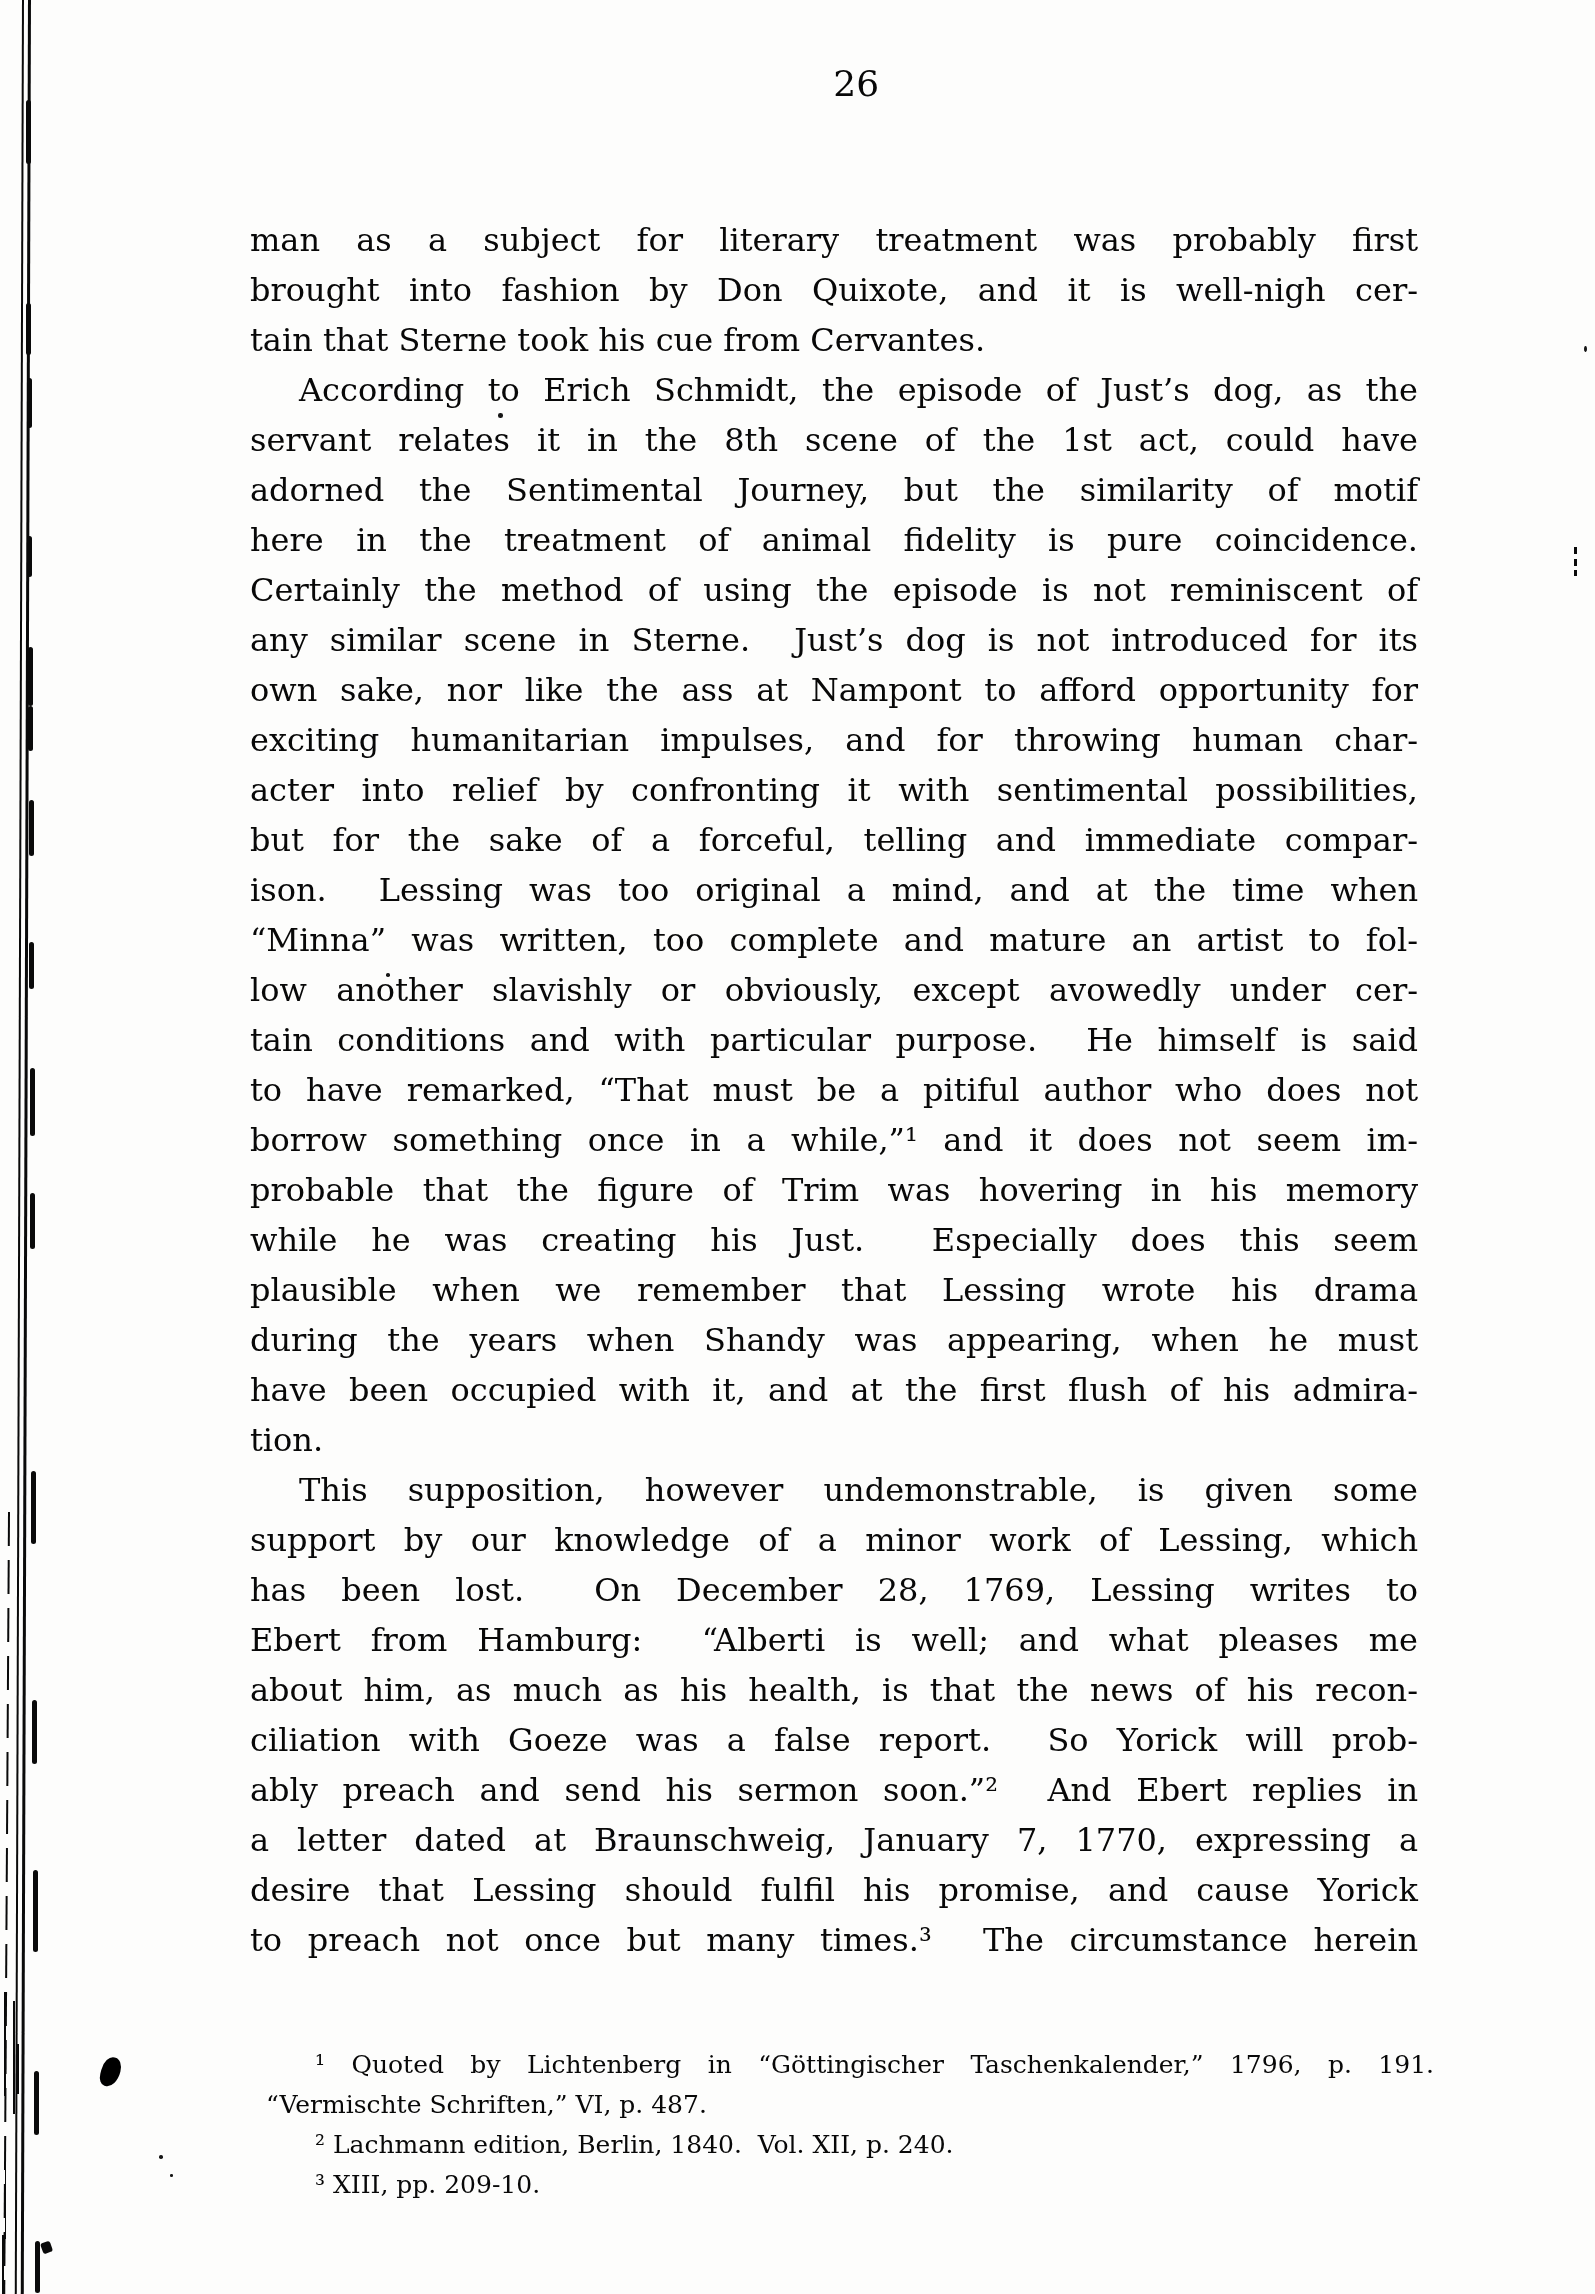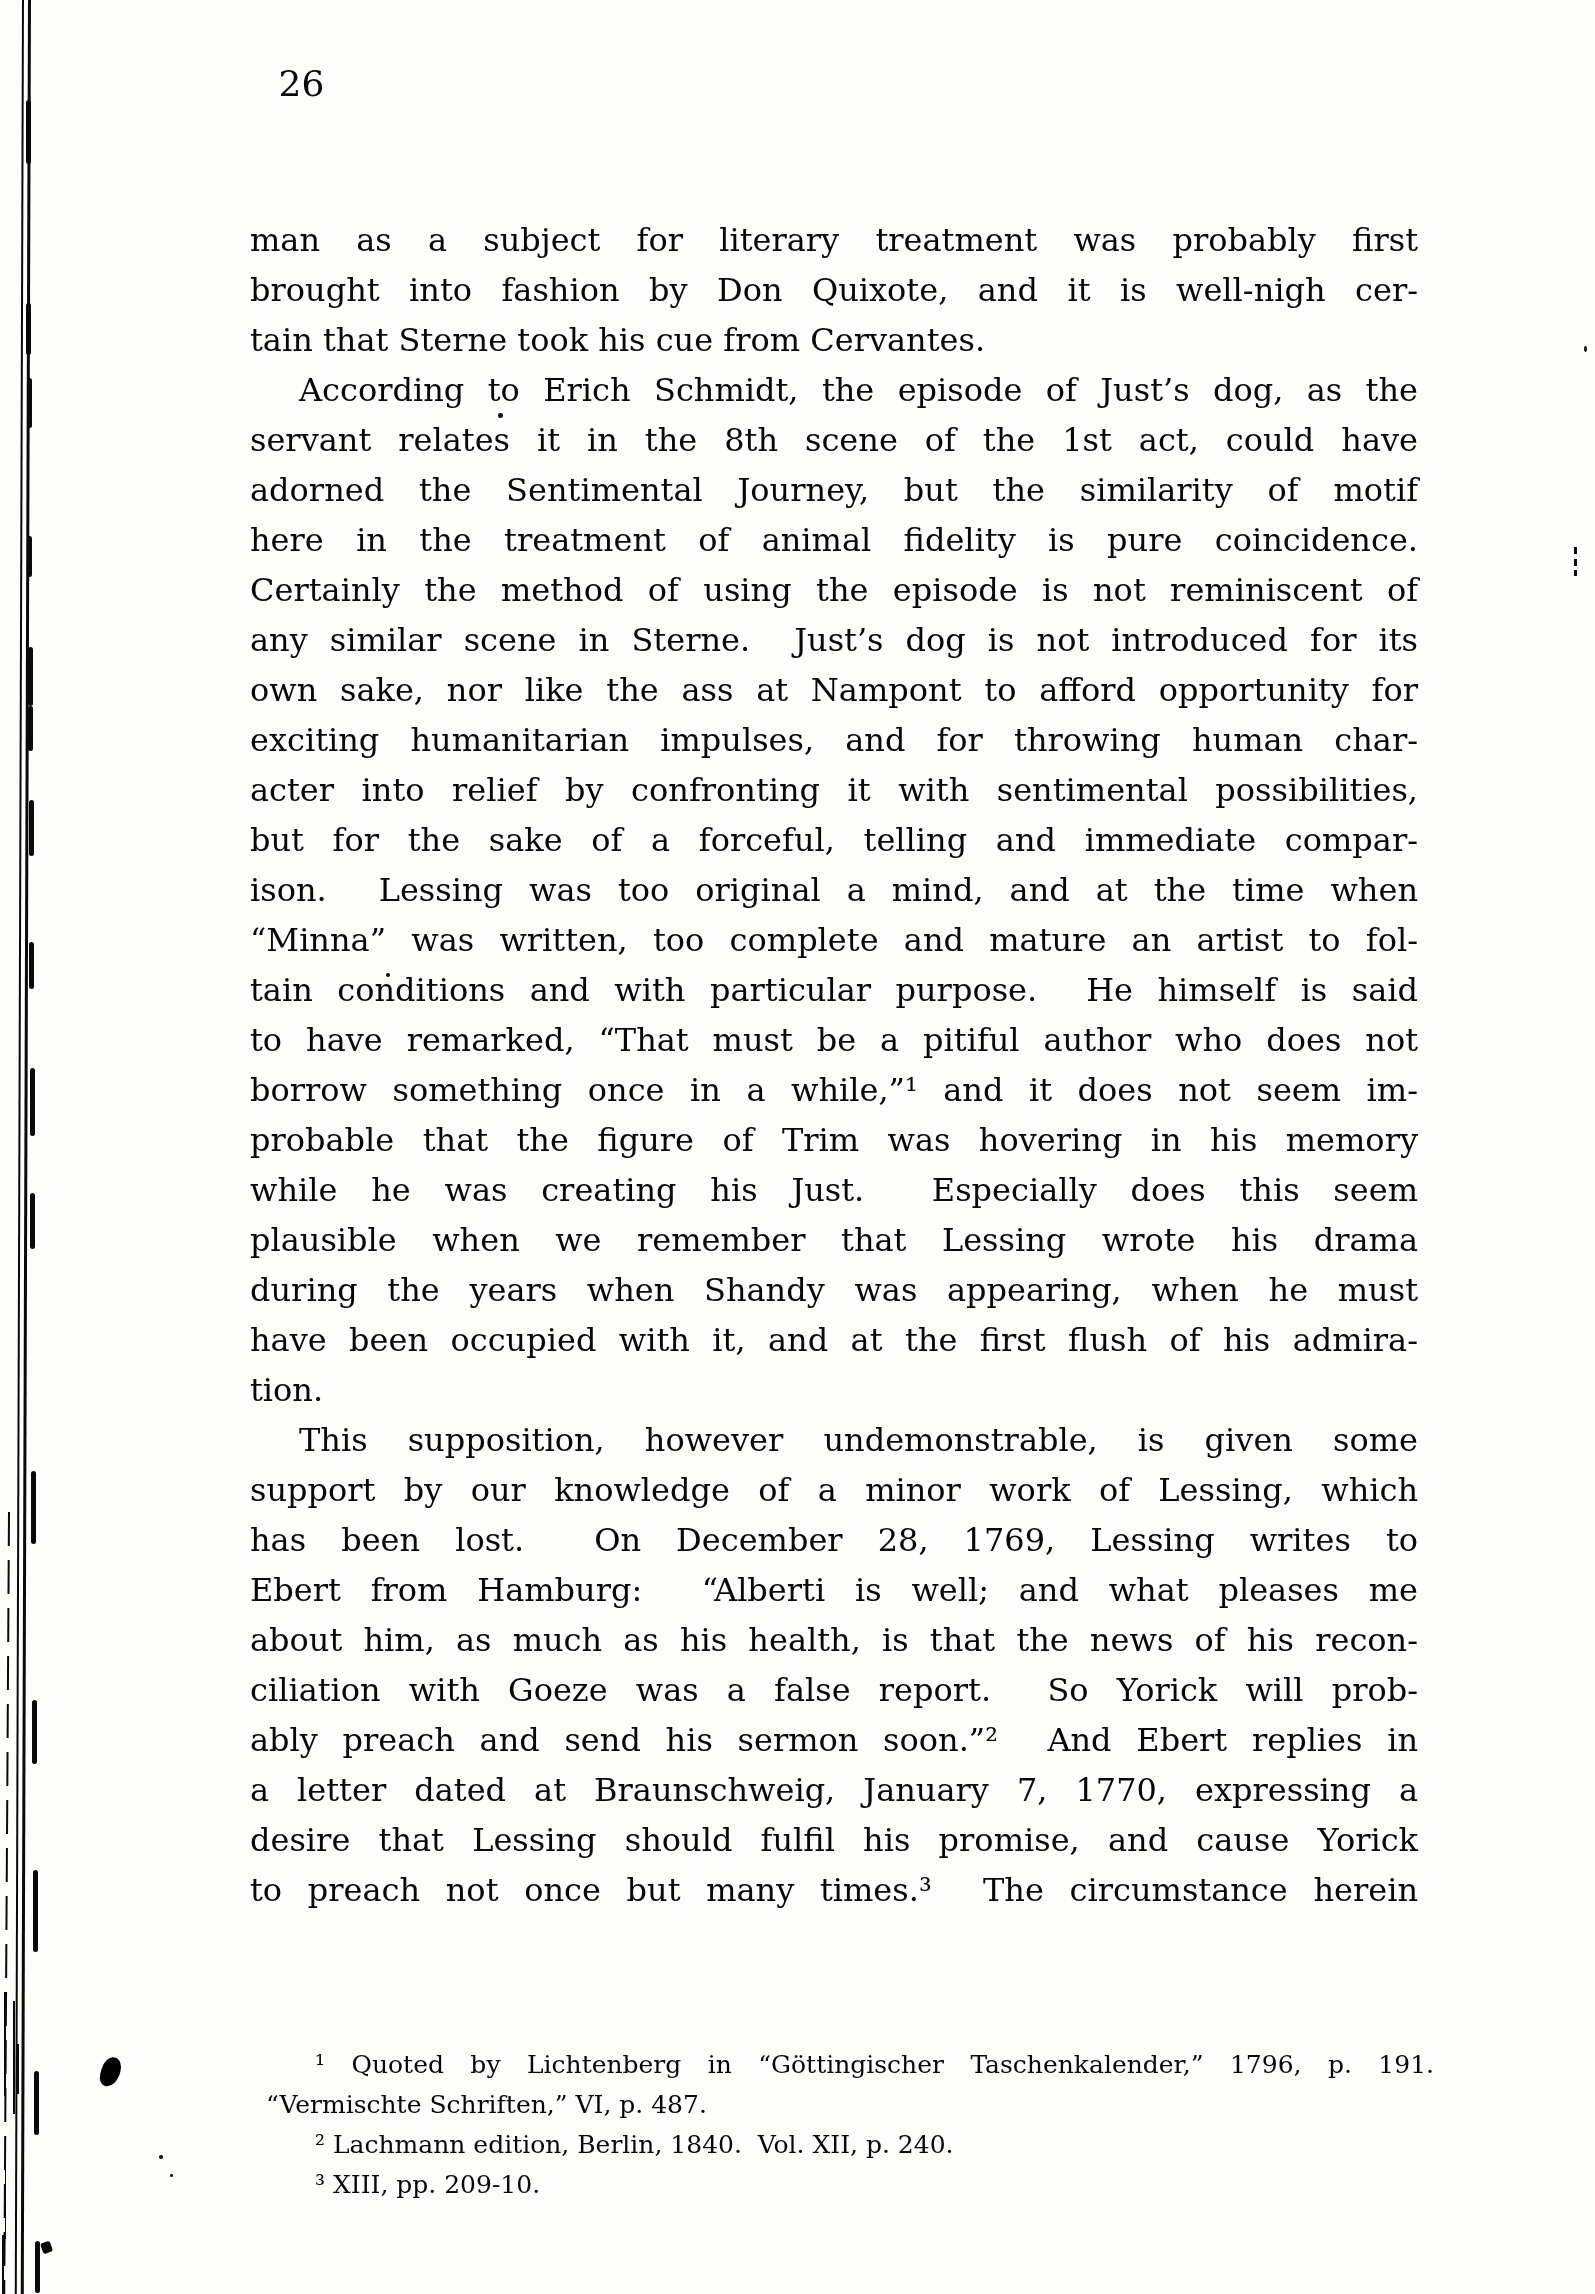--- a/index.html
+++ b/index.html
@@ -7,21 +7,21 @@
     position:relative;
     width:1595px;height:2294px;
     background:#fdfdfc;
     overflow:hidden;
     font-family:"DejaVu Serif","Liberation Serif",serif;
     color:#080808;
   }
   .page-number{
     position:absolute;
     left:266px;top:64px;width:1168px;
-    text-indent:12.5px;
+    text-align:center;text-indent:12.5px;
     font-size:36px;line-height:39px;
   }
   .body-text{
     position:absolute;
     left:250px;top:215px;width:1168px;
     font-size:32px;line-height:50px;
   }
   .line{
     white-space:nowrap;
     text-align:justify;
@@ -66,20 +66,21 @@
       <div class="line">adorned the Sentimental Journey, but the similarity of motif</div>
       <div class="line">here in the treatment of animal fidelity is pure coincidence.</div>
       <div class="line">Certainly the method of using the episode is not reminiscent of</div>
       <div class="line">any similar scene in Sterne.&nbsp; Just’s dog is not introduced for its</div>
       <div class="line">own sake, nor like the ass at Nampont to afford opportunity for</div>
       <div class="line">exciting humanitarian impulses, and for throwing human char-</div>
       <div class="line">acter into relief by confronting it with sentimental possibilities,</div>
       <div class="line">but for the sake of a forceful, telling and immediate compar-</div>
       <div class="line">ison.&nbsp; Lessing was too original a mind, and at the time when</div>
       <div class="line">“Minna” was written, too complete and mature an artist to fol-</div>
+      <div class="line">low another slavishly or obviously, except avowedly under cer-</div>
       <div class="line">tain conditions and with particular purpose.&nbsp; He himself is said</div>
       <div class="line">to have remarked, “That must be a pitiful author who does not</div>
       <div class="line">borrow something once in a while,”¹ and it does not seem im-</div>
       <div class="line">probable that the figure of Trim was hovering in his memory</div>
       <div class="line">while he was creating his Just.&nbsp; Especially does this seem</div>
       <div class="line">plausible when we remember that Lessing wrote his drama</div>
       <div class="line">during the years when Shandy was appearing, when he must</div>
       <div class="line">have been occupied with it, and at the first flush of his admira-</div>
       <div class="line short">tion.</div>
       <div class="line indent">This supposition, however undemonstrable, is given some</div>

